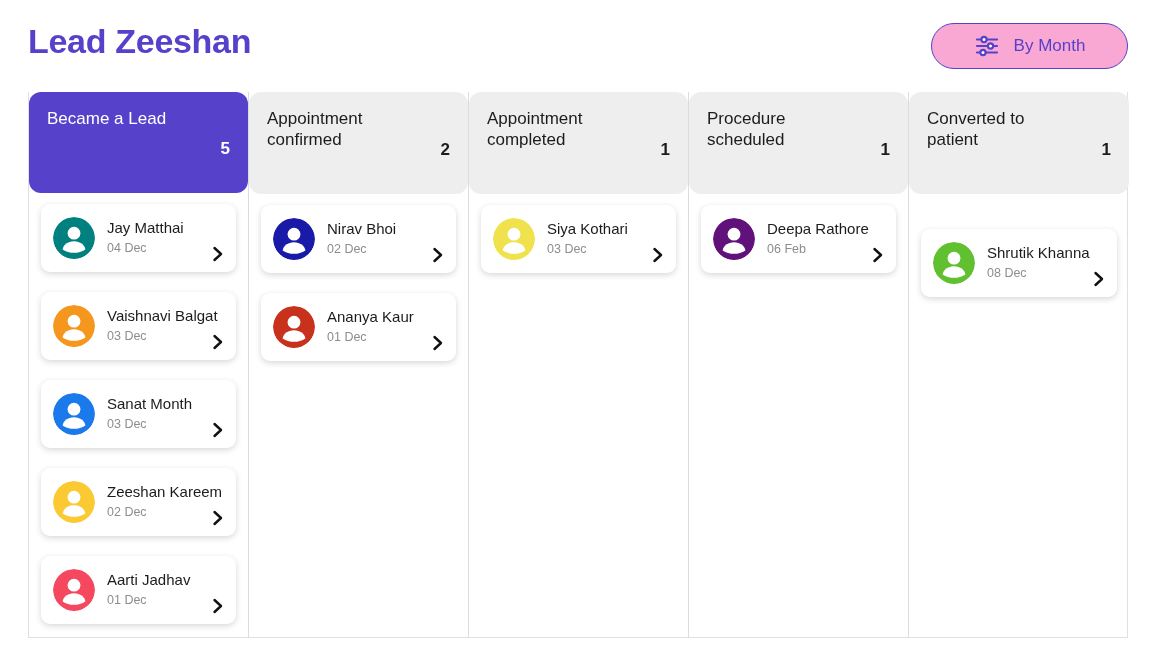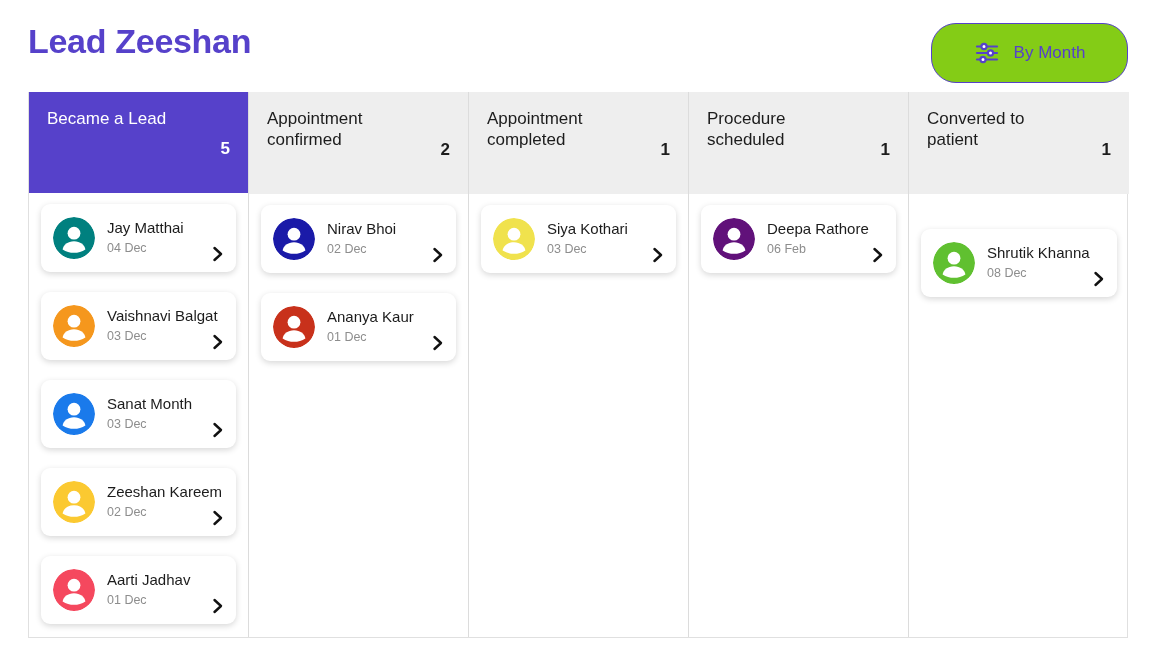--- a/index.html
+++ b/index.html
@@ -30,24 +30,24 @@
     font-weight: bold;
     color: #5641ca;
     letter-spacing: -0.3px;
     white-space: nowrap;
   }
   #by-month-button {
     position: absolute;
     left: 931px;
     top: 23px;
     width: 197px;
-    height: 60px;
+    height: 46px;
     border: 1.5px solid #5641ca;
     border-radius: 25px;
-    background: #84cc16;
+    background: #f9a8d4;
     box-sizing: border-box;
     display: flex;
     align-items: center;
     justify-content: center;
     gap: 14px;
     cursor: pointer;
   }
   #by-month-button .slider-icon {
     width: 26px;
     height: 26px;
@@ -86,20 +86,21 @@
 
   .col-header {
     height: 102px;
     background: #eeeeee;
     box-sizing: border-box;
     padding: 14px 14px 0 18px;
     display: flex;
     align-items: flex-start;
     justify-content: space-between;
     position: relative;
+    border-radius: 12px;
   }
   .column.active .col-header {
     background: #5641ca;
   }
   .col-title {
     font-size: 17px;
     line-height: 1.25;
     color: #1c1c1c;
     max-width: 140px;
     padding-top: 2px;

